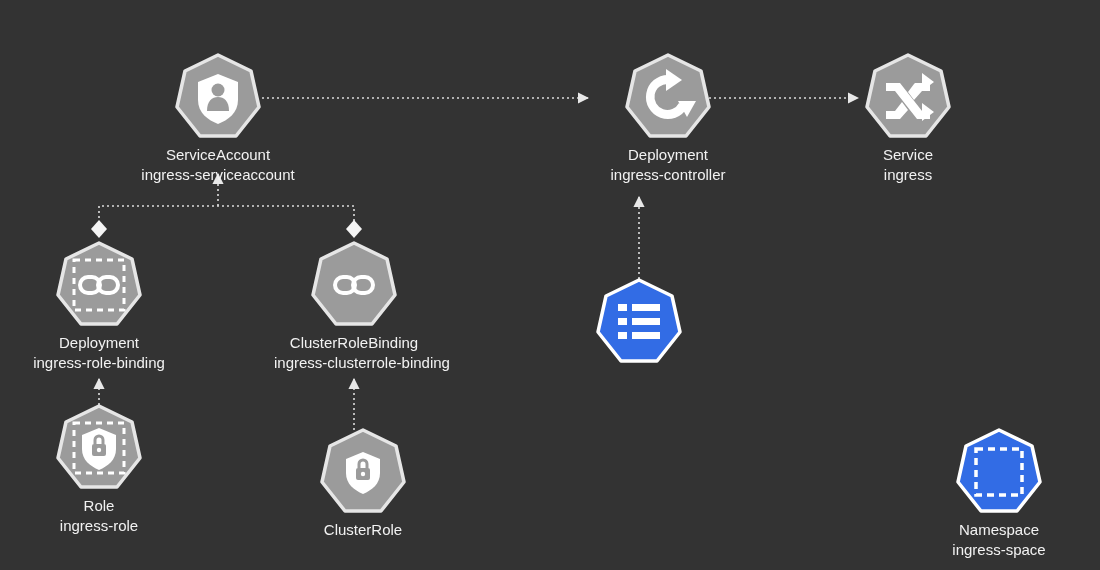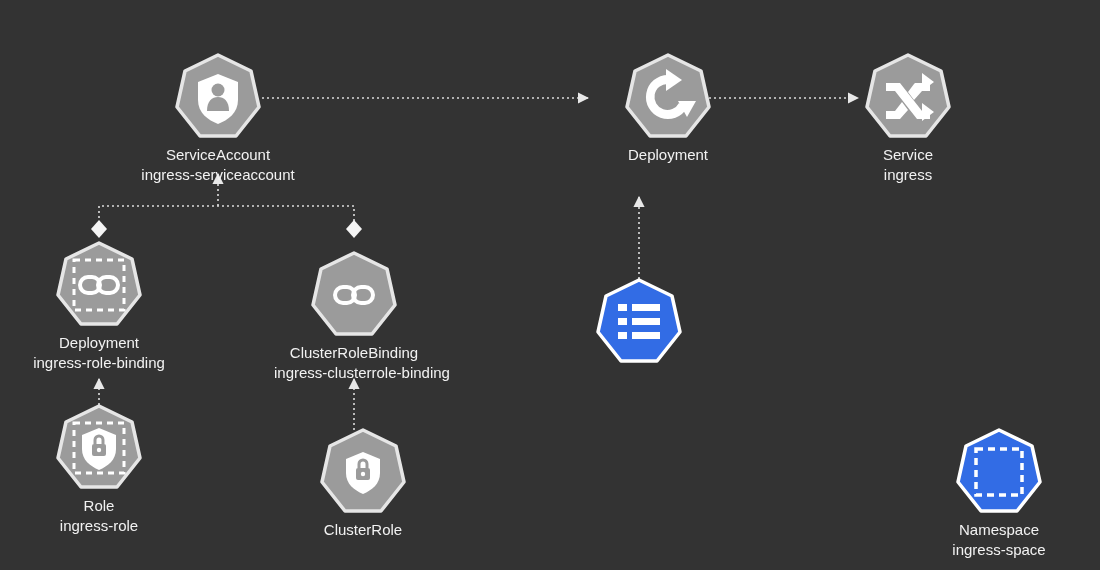--- a/index.html
+++ b/index.html
@@ -120,20 +120,21 @@
         <polygon points="45,4 78,20 86,56 63,85 27,85 4,56 12,20" fill="#9b9b9b" stroke="#e6e6e6" stroke-width="3.5" stroke-linejoin="round"></polygon>
         <g transform="translate(45,46)">
           <path d="M 0,-22 A 22,22 0 1 0 19,11 L 11,6 A 13,13 0 1 1 0,-13 Z" fill="#ffffff"></path>
           <polygon points="-2,-28 -2,-6 14,-17" fill="#ffffff"></polygon>
           <polygon points="10,4 28,4 19,20" fill="#ffffff"></polygon>
         </g>
       </svg>
     </div>
     <div class="labels">
       <span class="kind">Deployment</span>
+      <span class="name">ingress-controller</span>
     </div>
   </div>
 
   <div class="node" style="left:908px; top:51px;">
     <div class="shape-wrap">
       <svg width="90" height="92" viewBox="0 0 90 92" xmlns="http://www.w3.org/2000/svg">
         <polygon points="45,4 78,20 86,56 63,85 27,85 4,56 12,20" fill="#9b9b9b" stroke="#e6e6e6" stroke-width="3.5" stroke-linejoin="round"></polygon>
         <g transform="translate(45,46)">
           <path d="M-22,-14 L-8,-14 L14,14 L22,14 L22,22 L9,22 L-13,-6 L-22,-6 Z" fill="#ffffff"></path>
           <path d="M-22,14 L-13,14 L-6,5 L0,13 L-8,22 L-22,22 Z" fill="#ffffff"></path>
@@ -159,21 +160,21 @@
           <rect x="-1" y="-8" width="20" height="16" rx="8" ry="8" fill="none" stroke="#ffffff" stroke-width="4"></rect>
         </g>
       </svg>
     </div>
     <div class="labels">
       <span class="kind">Deployment</span>
       <span class="name">ingress-role-binding</span>
     </div>
   </div>
 
-  <div class="node" style="left:354px; top:249px;">
+  <div class="node" style="left:354px; top:239px;">
     <div class="shape-wrap">
       <svg width="90" height="92" viewBox="0 0 90 92" xmlns="http://www.w3.org/2000/svg">
         <polygon points="45,4 78,20 86,56 63,85 27,85 4,56 12,20" fill="#9b9b9b" stroke="#e6e6e6" stroke-width="3.5" stroke-linejoin="round"></polygon>
         <g transform="translate(45,46)">
           <rect x="-19" y="-8" width="20" height="16" rx="8" ry="8" fill="none" stroke="#ffffff" stroke-width="4"></rect>
           <rect x="-1" y="-8" width="20" height="16" rx="8" ry="8" fill="none" stroke="#ffffff" stroke-width="4"></rect>
         </g>
       </svg>
     </div>
     <div class="labels">

